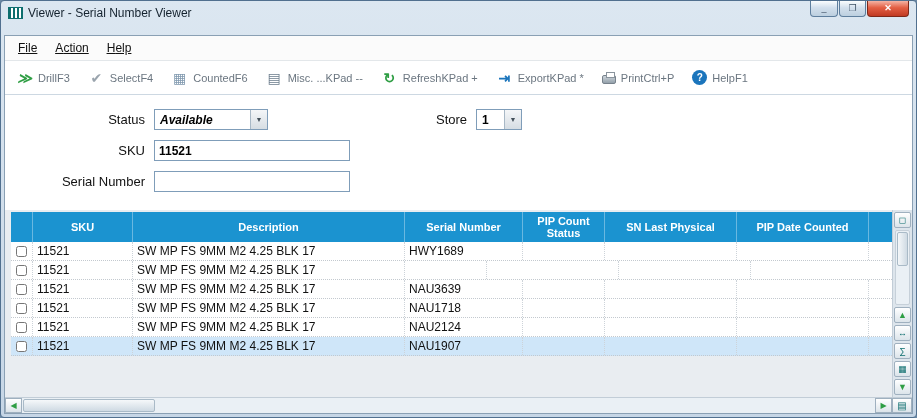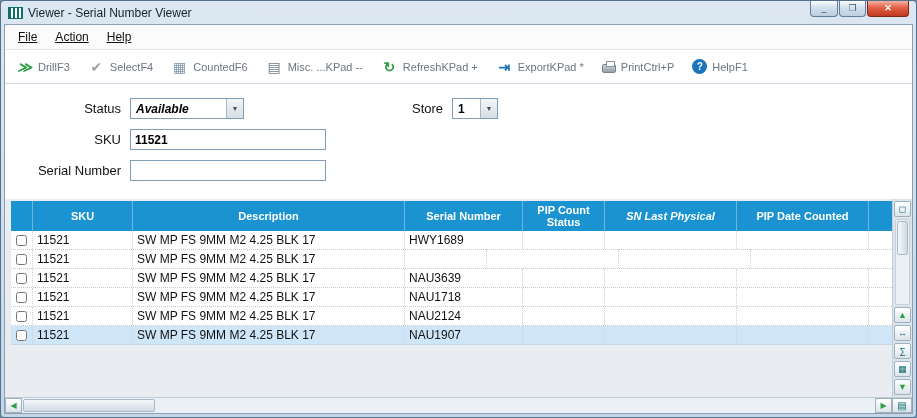--- a/index.html
+++ b/index.html
@@ -7,20 +7,21 @@
   body { background: #6d8aa5; }
 
   .window {
     width: 917px; height: 418px;
     border: 1px solid #51708f;
     border-radius: 4px;
     background: linear-gradient(#dce7f1, #c6d6e6);
     display: flex; flex-direction: column;
     padding: 0 3px 3px 3px;
     overflow: hidden;
+    gap: 11px;
   }
 
   
   .titlebar { height: 23px; display: flex; align-items: center; padding: 0 4px; gap: 5px; }
   .app-icon {
     width: 15px; height: 12px; border: 1px solid #0d6e6e; background:
       repeating-linear-gradient(90deg, #0d6e6e 0 2px, #ffffff 2px 4px);
     flex: 0 0 auto;
   }
   .title-text { font-size: 12px; color: #14222e; flex: 1 1 auto; white-space: nowrap; overflow: hidden; }
@@ -74,21 +75,21 @@
   
   .section-header { height: 25px; display: flex; align-items: center; padding: 0 8px 0 10px;
     border-bottom: 1px solid #a9c0cf; background: #fdfefe; }
   .section-title { font-size: 13px; font-weight: bold; color: #0d6e6e; flex: 1; }
   .chevron { color: #8a97a2; font-size: 11px; padding: 0 4px; }
 
   
   .form-area { padding: 14px 0 18px 0; background: #ffffff; }
   .form-row { display: flex; align-items: center; margin-bottom: 10px; }
   .form-row:last-child { margin-bottom: 0; }
-  .f-label { width: 125px; text-align: right; font-size: 13px; color: #111; padding-right: 9px; white-space: nowrap; }
+  .f-label { width: 125px; text-align: right; font-size: 13px; color: #111; padding-right: 9px; white-space: nowrap; margin-left: 24px; }
   .f-label.store { width: auto; margin-left: 168px; }
   .sel { height: 21px; border: 1px solid #7f9db9; background: #fff; display: flex; align-items: center; }
   .sel .val { flex: 1; font-size: 12px; font-weight: bold; padding-left: 5px; }
   .sel .arrow { width: 17px; height: 100%; border-left: 1px solid #a8b8c6;
     background: linear-gradient(#f4f6f8, #d6dde3); font-size: 7px; color: #44505a;
     display: flex; align-items: center; justify-content: center; }
   .sel.status { width: 114px; font-style: italic; }
   .sel.store  { width: 46px; }
   .txt { height: 21px; width: 196px; border: 1px solid #7f9db9; font-size: 12px; font-weight: bold;
     padding: 0 4px; font-family: "Liberation Sans", sans-serif; }
@@ -101,21 +102,21 @@
     justify-content: center; text-align: center; line-height: 12px; border-right: 1px solid rgba(255,255,255,0.35); padding: 0 2px; }
   .grid-row { display: flex; height: 19px; background: #fff; border-bottom: 1px dotted #c3c9cf; }
   .grid-row.selected { background: #cfe6f9; }
   .cell { font-size: 12px; color: #111; display: flex; align-items: center; padding: 0 4px;
     border-right: 1px dotted #cdd3d9; overflow: hidden; white-space: nowrap; }
   .check { width: 22px; flex: 0 0 22px; justify-content: center; padding: 0; }
   .sku   { width: 100px; flex: 0 0 100px; }
   .desc  { width: 272px; flex: 0 0 272px; }
   .serial{ width: 118px; flex: 0 0 118px; }
   .pip   { width: 82px;  flex: 0 0 82px; }
-  .sn    { width: 132px; flex: 0 0 132px; font-style: italic; }
+  .sn    { width: 132px; flex: 0 0 132px; }
   .date  { width: 132px; flex: 0 0 132px; }
   .fill  { flex: 1 1 auto; border-right: none; }
   .row-check { width: 11px; height: 11px; }
 
   
   .v-strip { width: 20px; flex: 0 0 20px; background: #dde5ec; border-left: 1px solid #c2cdd7;
     display: flex; flex-direction: column; align-items: center; padding: 2px 1px; gap: 2px; }
   .strip-btn { width: 17px; height: 16px; border: 1px solid #9fb0bf;
     background: linear-gradient(#ffffff, #dce4ea); font-size: 9px; color: #0d6e6e;
     display: flex; align-items: center; justify-content: center; border-radius: 2px; }

